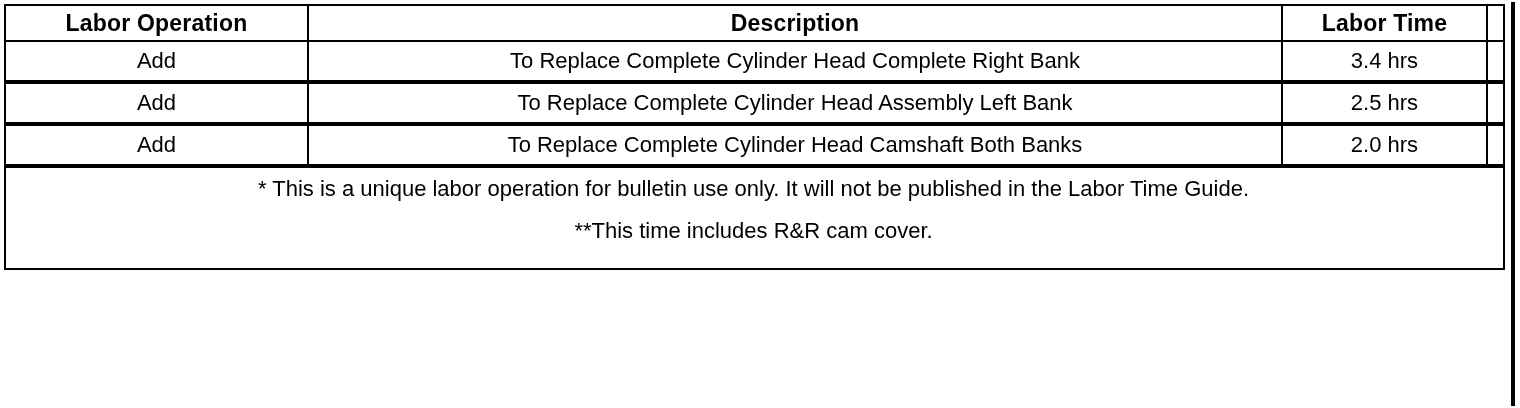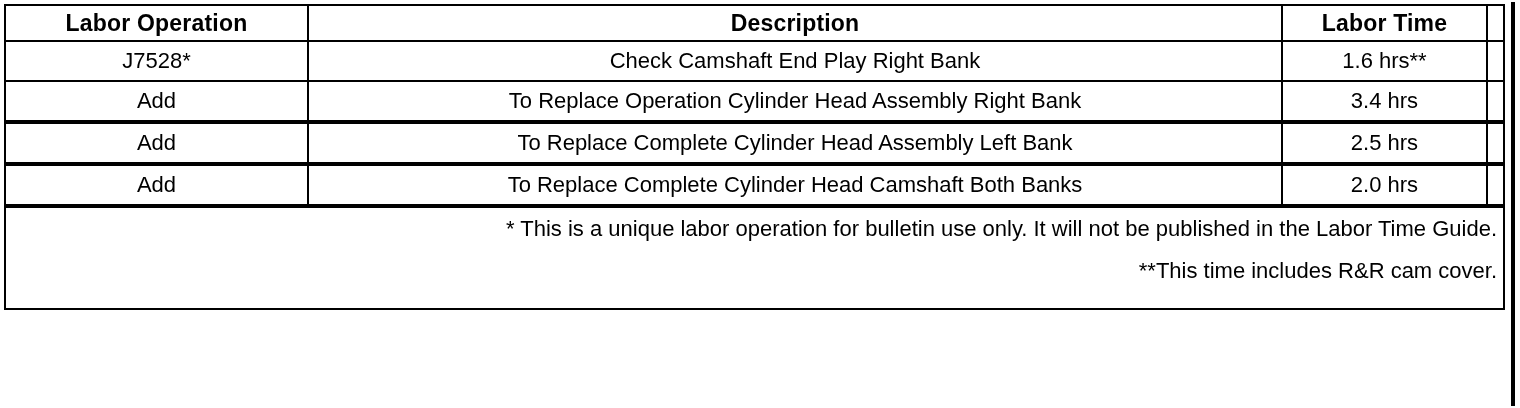--- a/index.html
+++ b/index.html
@@ -74,21 +74,21 @@
   tr.rule-thick > td { border-bottom-width: 4px; margin-top: 44px; }
   
   tr.rule-thin  > td { border-bottom-width: 2px; }
 
   .blank-cell { border-bottom-width: inherit; }
 
   
   .note-cell {
     height: 100px;
     vertical-align: top;
-    text-align: right;
+    text-align: center;
     border-top-width: 4px;
     border-bottom-width: 4px;
     border-left-width: 4px;
     border-right-width: 4px;
   }
   .note-inner {
     padding: 8px 6px 4px 4px;
   }
   .note-line {
     font-size: 22px;
@@ -116,30 +116,24 @@
     <thead>
       <tr>
         <th class="hdr-cell col-op outer-top outer-left">Labor Operation</th>
         <th class="hdr-cell col-desc outer-top">Description</th>
         <th class="hdr-cell col-time outer-top">Labor Time</th>
         <th class="hdr-cell col-blank outer-top outer-right"></th>
       </tr>
     </thead>
     <tbody>
 
-      <tr class="rule-thin">
-        <td class="data-cell col-op outer-left">J7528*</td>
-        <td class="data-cell col-desc">Check Camshaft End Play Right Bank</td>
-        <td class="data-cell col-time">1.6 hrs**</td>
-        <td class="data-cell col-blank blank-cell outer-right"></td>
-      </tr>
 
       <tr class="rule-thick">
         <td class="data-cell col-op outer-left">Add</td>
-        <td class="data-cell col-desc">To Replace Operation Cylinder Head Assembly Right Bank</td>
+        <td class="data-cell col-desc">To Replace Complete Cylinder Head Complete Right Bank</td>
         <td class="data-cell col-time">3.4 hrs</td>
         <td class="data-cell col-blank blank-cell outer-right"></td>
       </tr>
 
 
       <tr class="rule-thick">
         <td class="data-cell col-op outer-left">Add</td>
         <td class="data-cell col-desc">To Replace Complete Cylinder Head Assembly Left Bank</td>
         <td class="data-cell col-time">2.5 hrs</td>
         <td class="data-cell col-blank blank-cell outer-right"></td>

